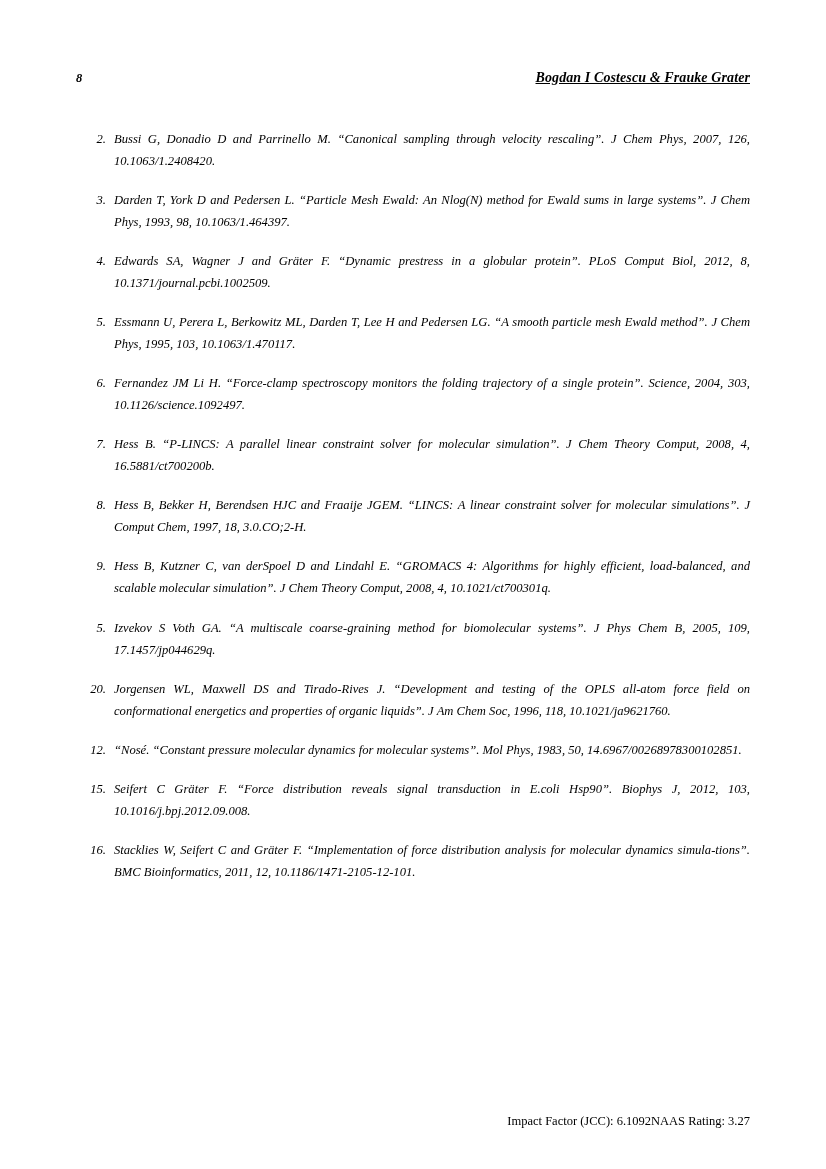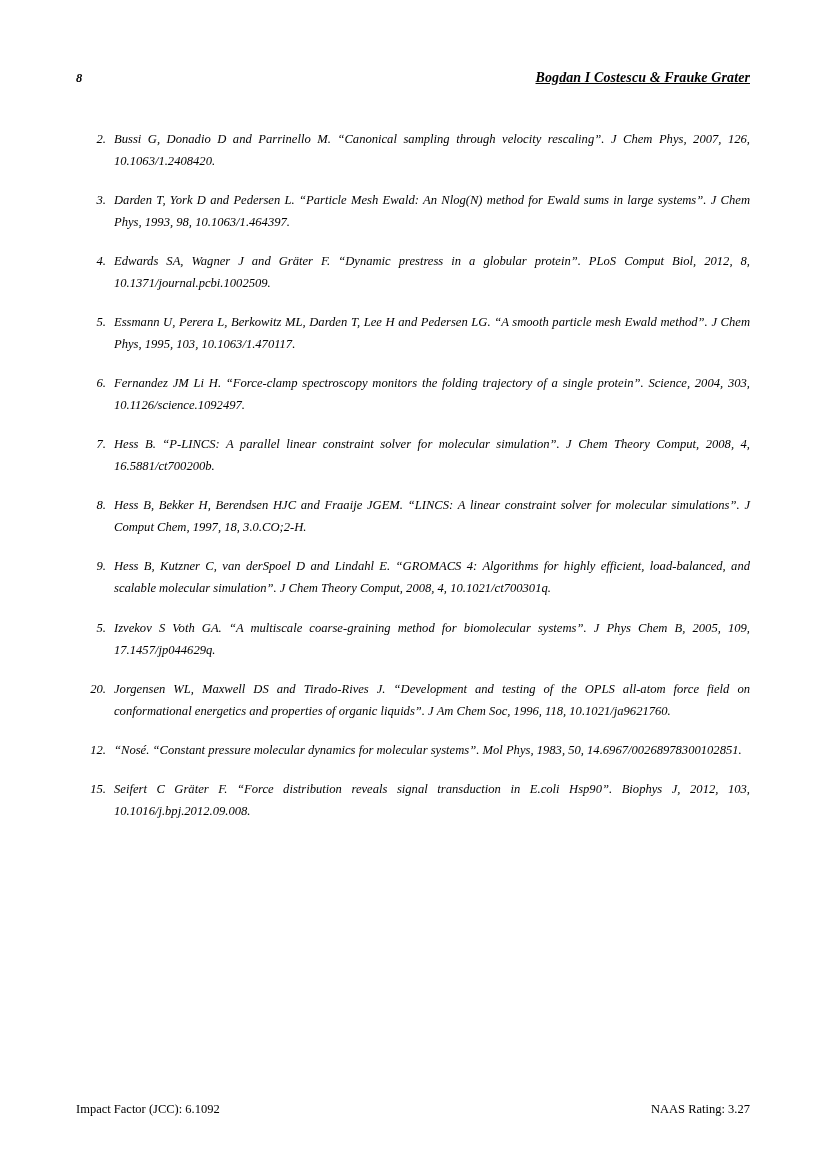--- a/index.html
+++ b/index.html
@@ -73,23 +73,23 @@
     text-align: justify;
     font-style: italic;
     font-size: 12.6px;
     line-height: 1.75;
     hyphens: manual;
   }
   .footer {
     position: absolute;
     left: 76px;
     right: 76px;
-    bottom: 52px;
+    bottom: 40px;
     display: flex;
-    justify-content: space-between;
+    justify-content: flex-end;
     align-items: baseline;
     font-size: 12.5px;
     font-style: normal;
   }
   .footer-left, .footer-right {
     font-family: "Liberation Serif", serif;
     font-size: 12.5px;
   }
 </style>
 </head>
@@ -159,20 +159,24 @@
       <span class="ref-num">12.</span>
       <span class="ref-text">“Nosé.  “Constant pressure molecular dynamics for molecular systems”.  Mol Phys, 1983, 50, 14.6967/00268978300102851.</span>
     </li>
 
 
     <li class="ref-item">
       <span class="ref-num">15.</span>
       <span class="ref-text">Seifert C Gräter F. “Force distribution reveals signal transduction in E.coli Hsp90”.  Biophys J, 2012, 103, 10.1016/j.bpj.2012.09.008.</span>
     </li>
 
+    <li class="ref-item">
+      <span class="ref-num">16.</span>
+      <span class="ref-text">Stacklies W, Seifert C and Gräter F. “Implementation of force distribution analysis for molecular dynamics simula-tions”.  BMC Bioinformatics, 2011, 12, 10.1186/1471-2105-12-101.</span>
+    </li>
 
   </ol>
 
   <div class="footer">
     <span class="footer-left">Impact Factor (JCC): 6.1092</span>
     <span class="footer-right">NAAS Rating: 3.27</span>
   </div>
 
 </div>
 

